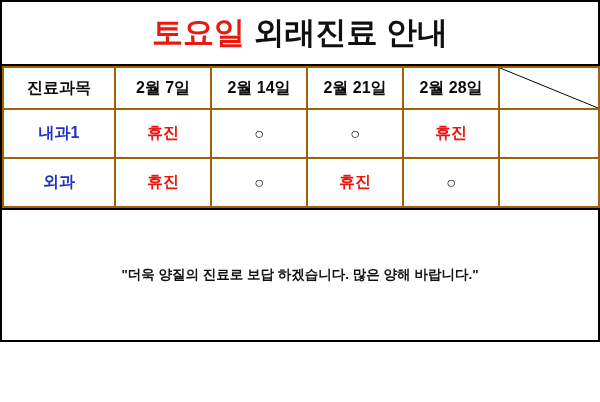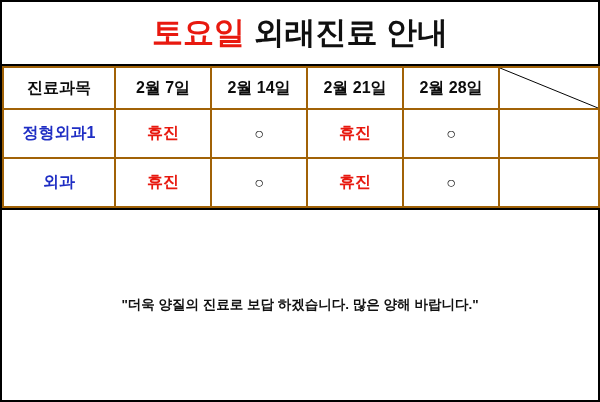--- a/index.html
+++ b/index.html
@@ -9,21 +9,21 @@
   body {
     width: 600px;
     height: 402px;
     background: #ffffff;
     font-family: "Liberation Sans", sans-serif;
     overflow: hidden;
   }
   .page {
     position: relative;
     width: 600px;
-    height: 402px;
+    height: 342px;
     box-sizing: border-box;
     border: 2px solid #000000;
     background: #ffffff;
     display: flex;
     flex-direction: column;
   }
   .title-bar {
     height: 62px;
     display: flex;
     align-items: center;
@@ -138,25 +138,25 @@
           <th>2월 28일</th>
           <th class="diag-cell">
             <svg viewBox="0 0 100 40" preserveAspectRatio="none">
               <line x1="0" y1="0" x2="100" y2="40" stroke="#000000" stroke-width="1"></line>
             </svg>
           </th>
         </tr>
       </thead>
       <tbody>
         <tr>
-          <td class="subject-cell">정형외과1</td>
+          <td class="subject-cell">내과1</td>
           <td class="closed">휴진</td>
           <td class="open">○</td>
+          <td class="open">○</td>
           <td class="closed">휴진</td>
-          <td class="open">○</td>
           <td></td>
         </tr>
         <tr>
           <td class="subject-cell">외과</td>
           <td class="closed">휴진</td>
           <td class="open">○</td>
           <td class="closed">휴진</td>
           <td class="open">○</td>
           <td></td>
         </tr>

